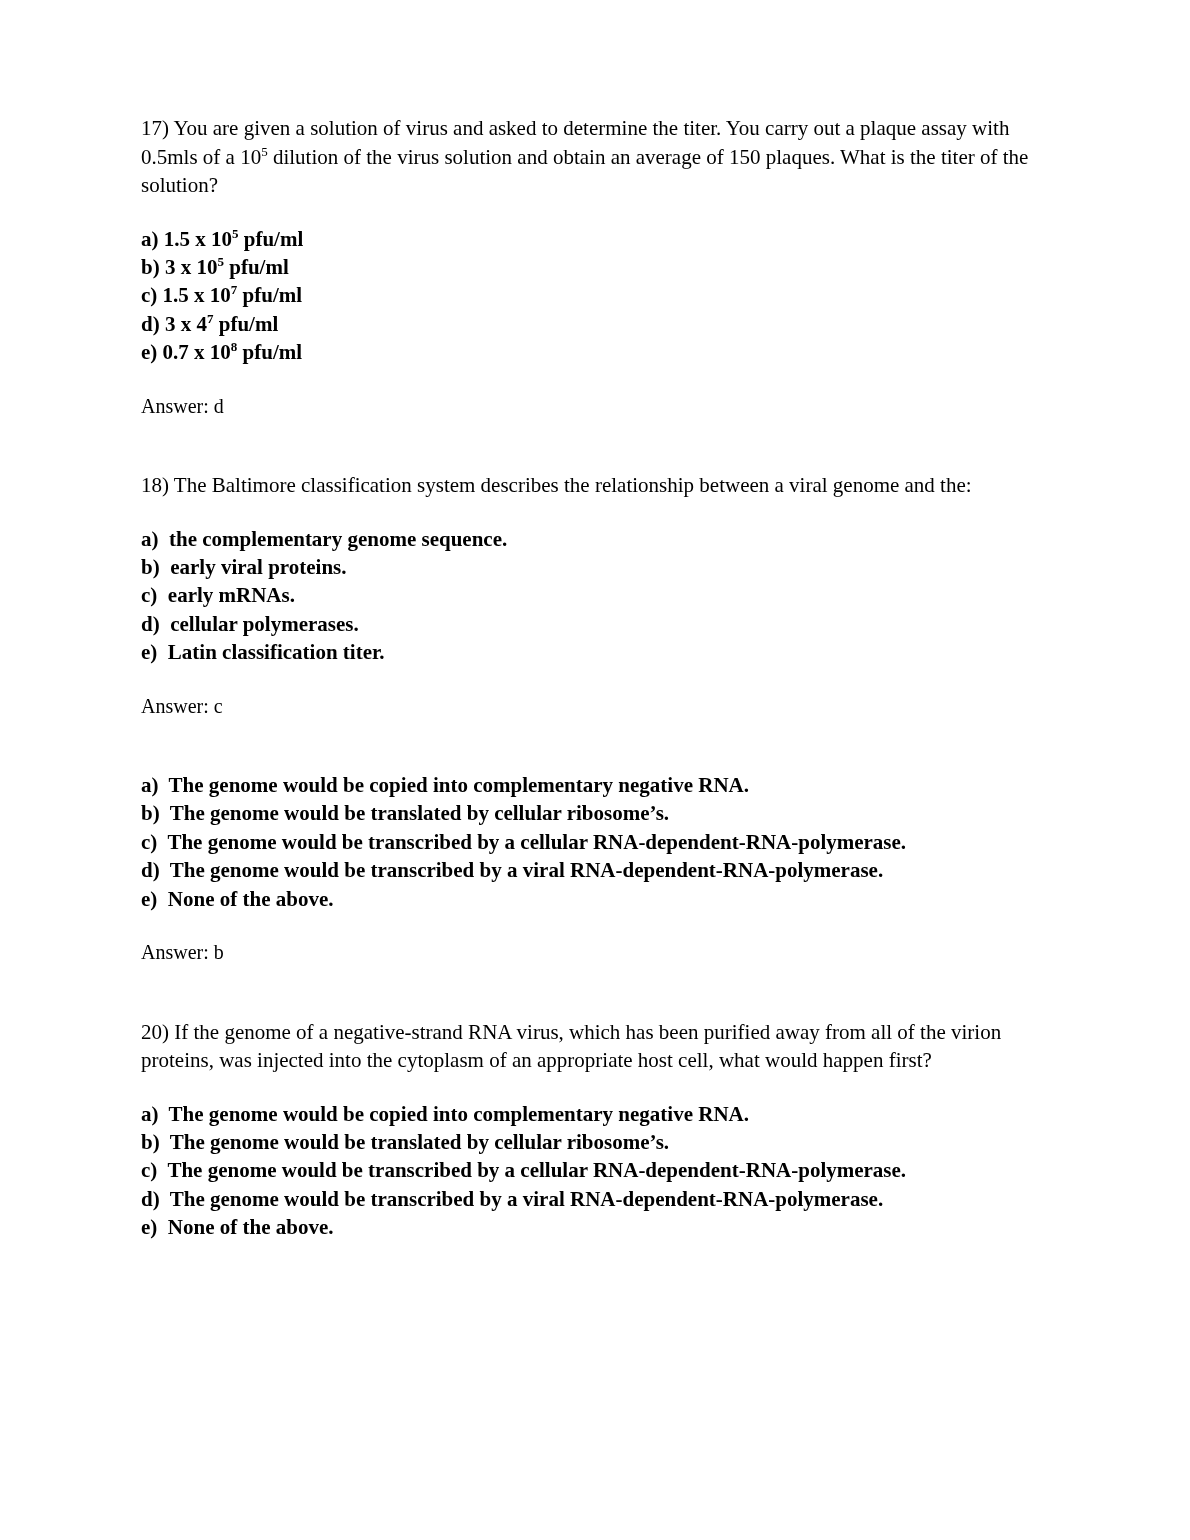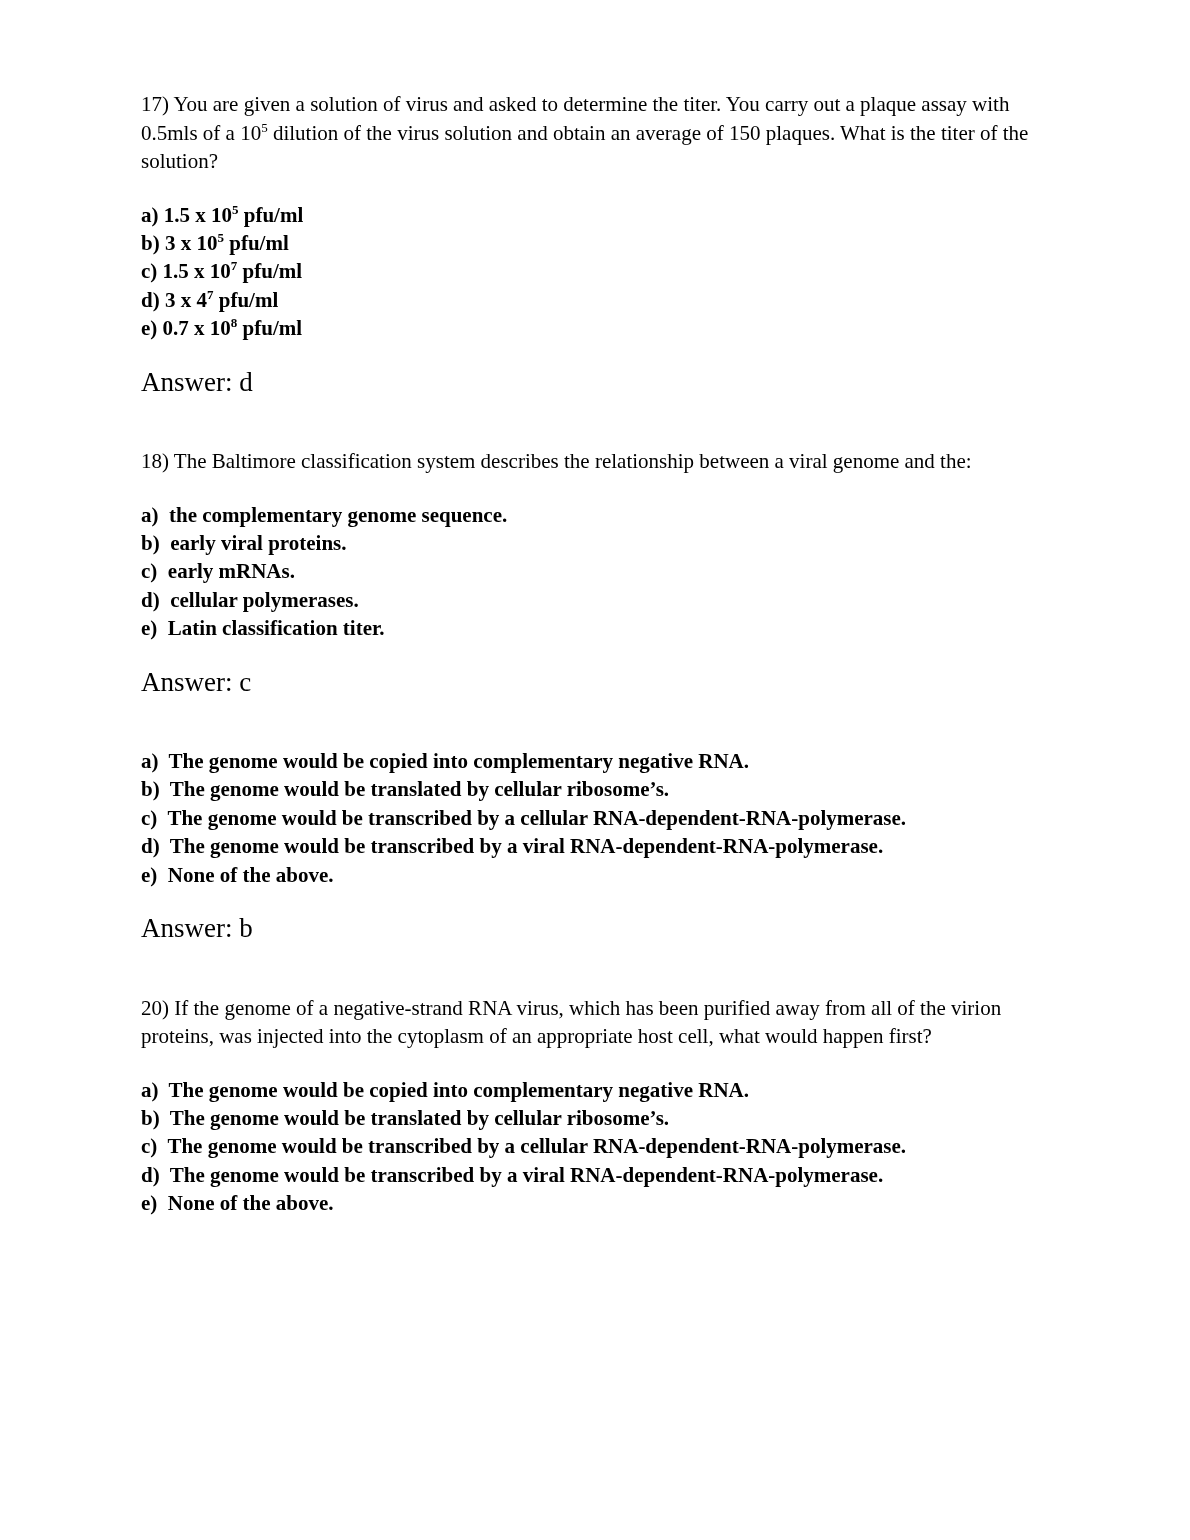--- a/index.html
+++ b/index.html
@@ -11,21 +11,21 @@
     width: 1190px;
     height: 1540px;
     overflow: hidden;
     font-family: "Liberation Serif", "DejaVu Serif", serif;
     color: #000000;
   }
   .page {
     box-sizing: border-box;
     width: 1190px;
     height: 1540px;
-    padding: 90px 140px 0 141px;
+    padding: 114px 140px 0 141px;
     background: #ffffff;
     border-radius: 13px;
   }
   .question-block {
     margin: 0 0 51px 0;
   }
   .question-text {
     margin: 0 0 25px 0;
     font-size: 21px;
     line-height: 28.5px;
@@ -38,21 +38,21 @@
   .option-line {
     margin: 0;
     font-size: 21px;
     line-height: 28.4px;
     white-space: pre-wrap;
     max-width: 906px;
     font-weight: bold;
   }
   .answer-line {
     margin: 25px 0 0 0;
-    font-size: 27px;
+    font-size: 20px;
     line-height: 28.5px;
     white-space: pre-wrap;
   }
   sup {
     font-size: 0.62em;
     line-height: 0;
   }
 </style>
 </head>
 <body>

